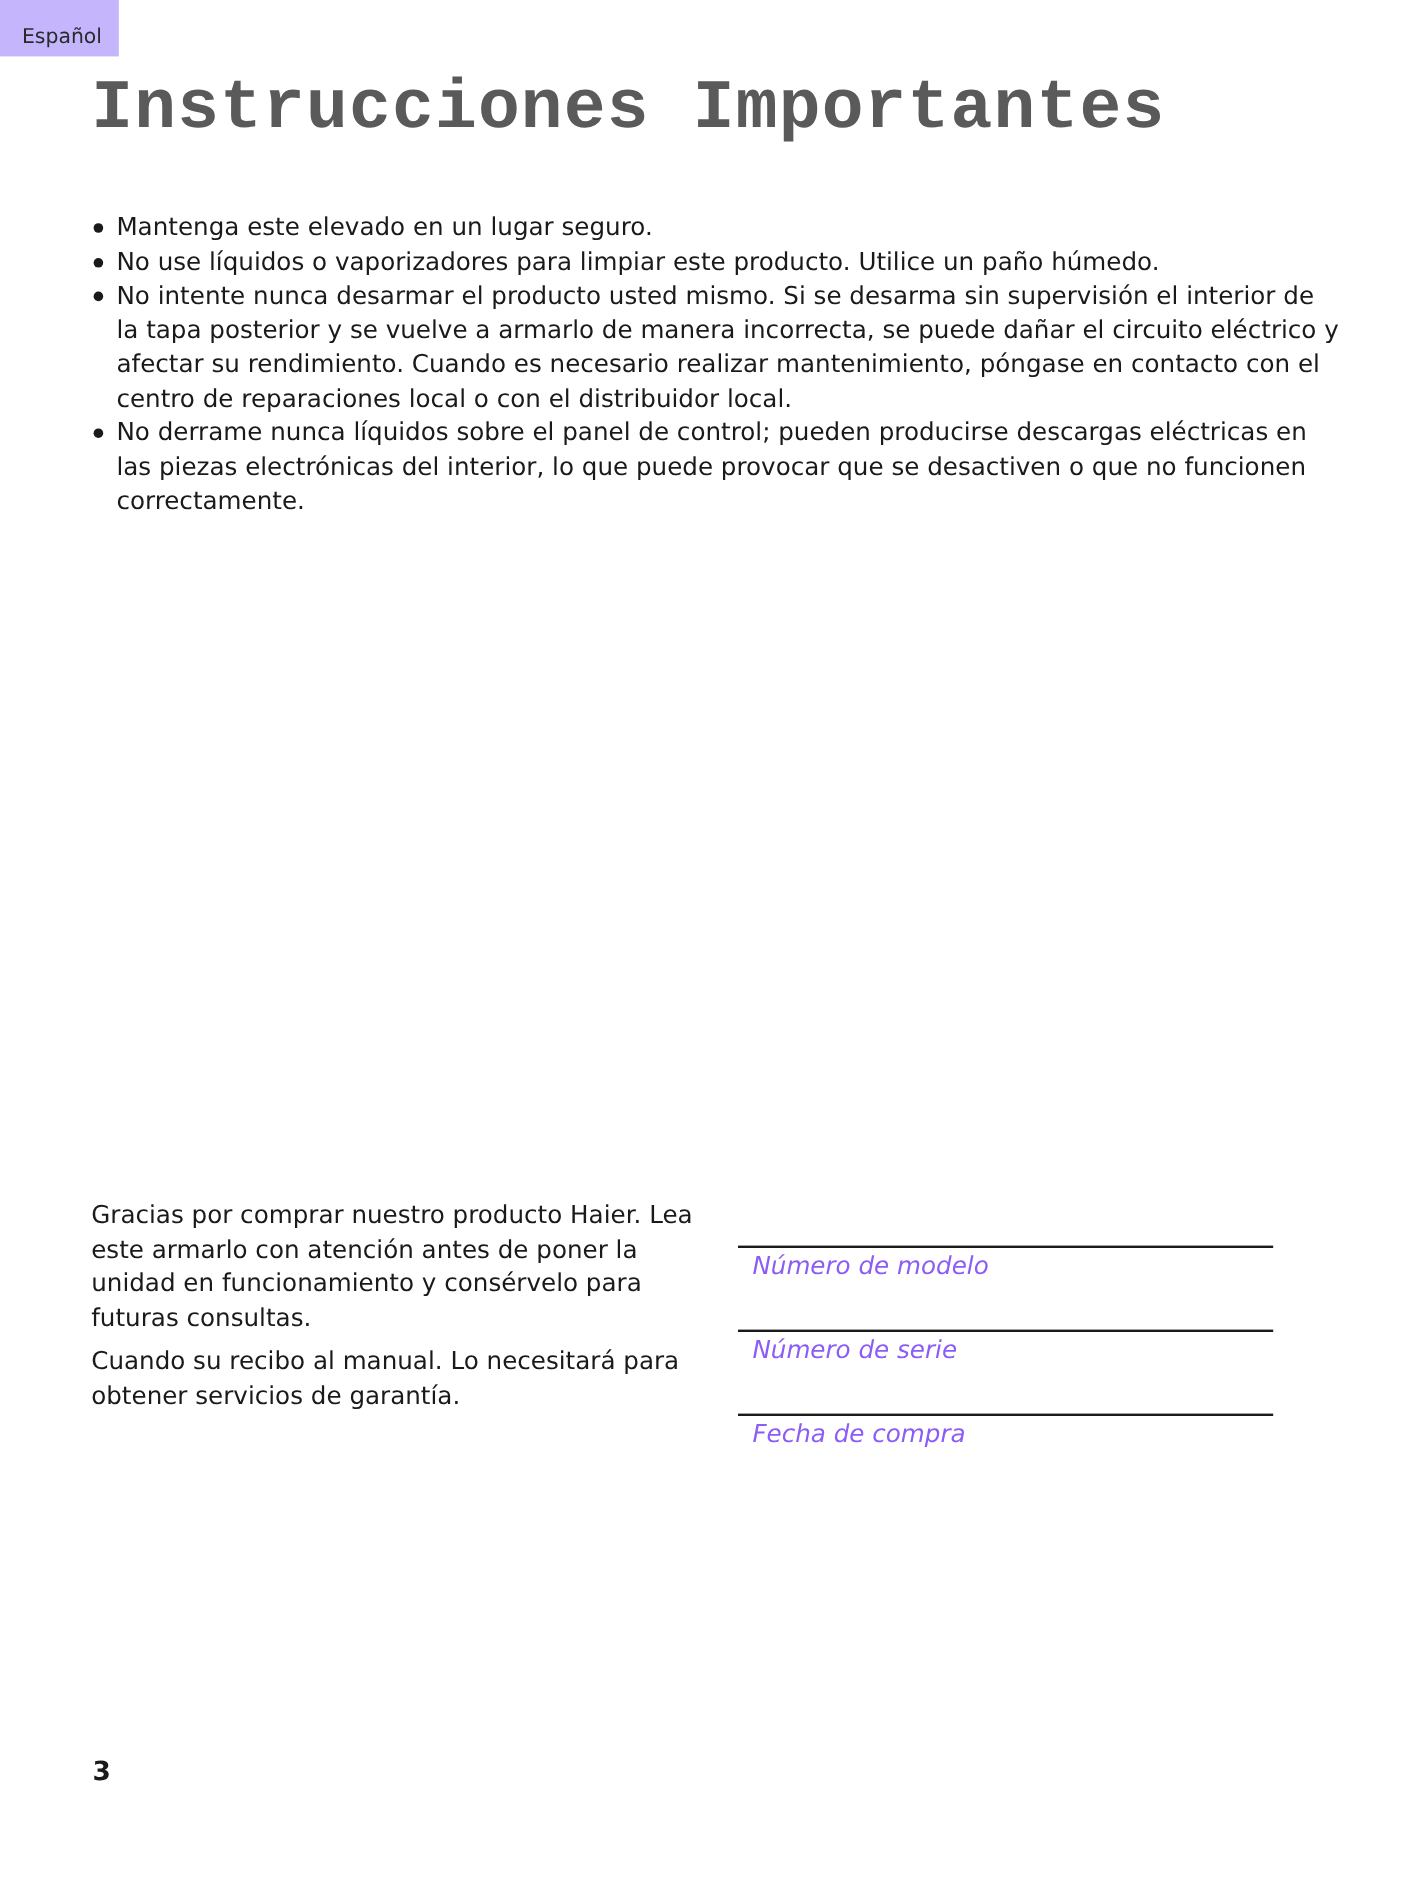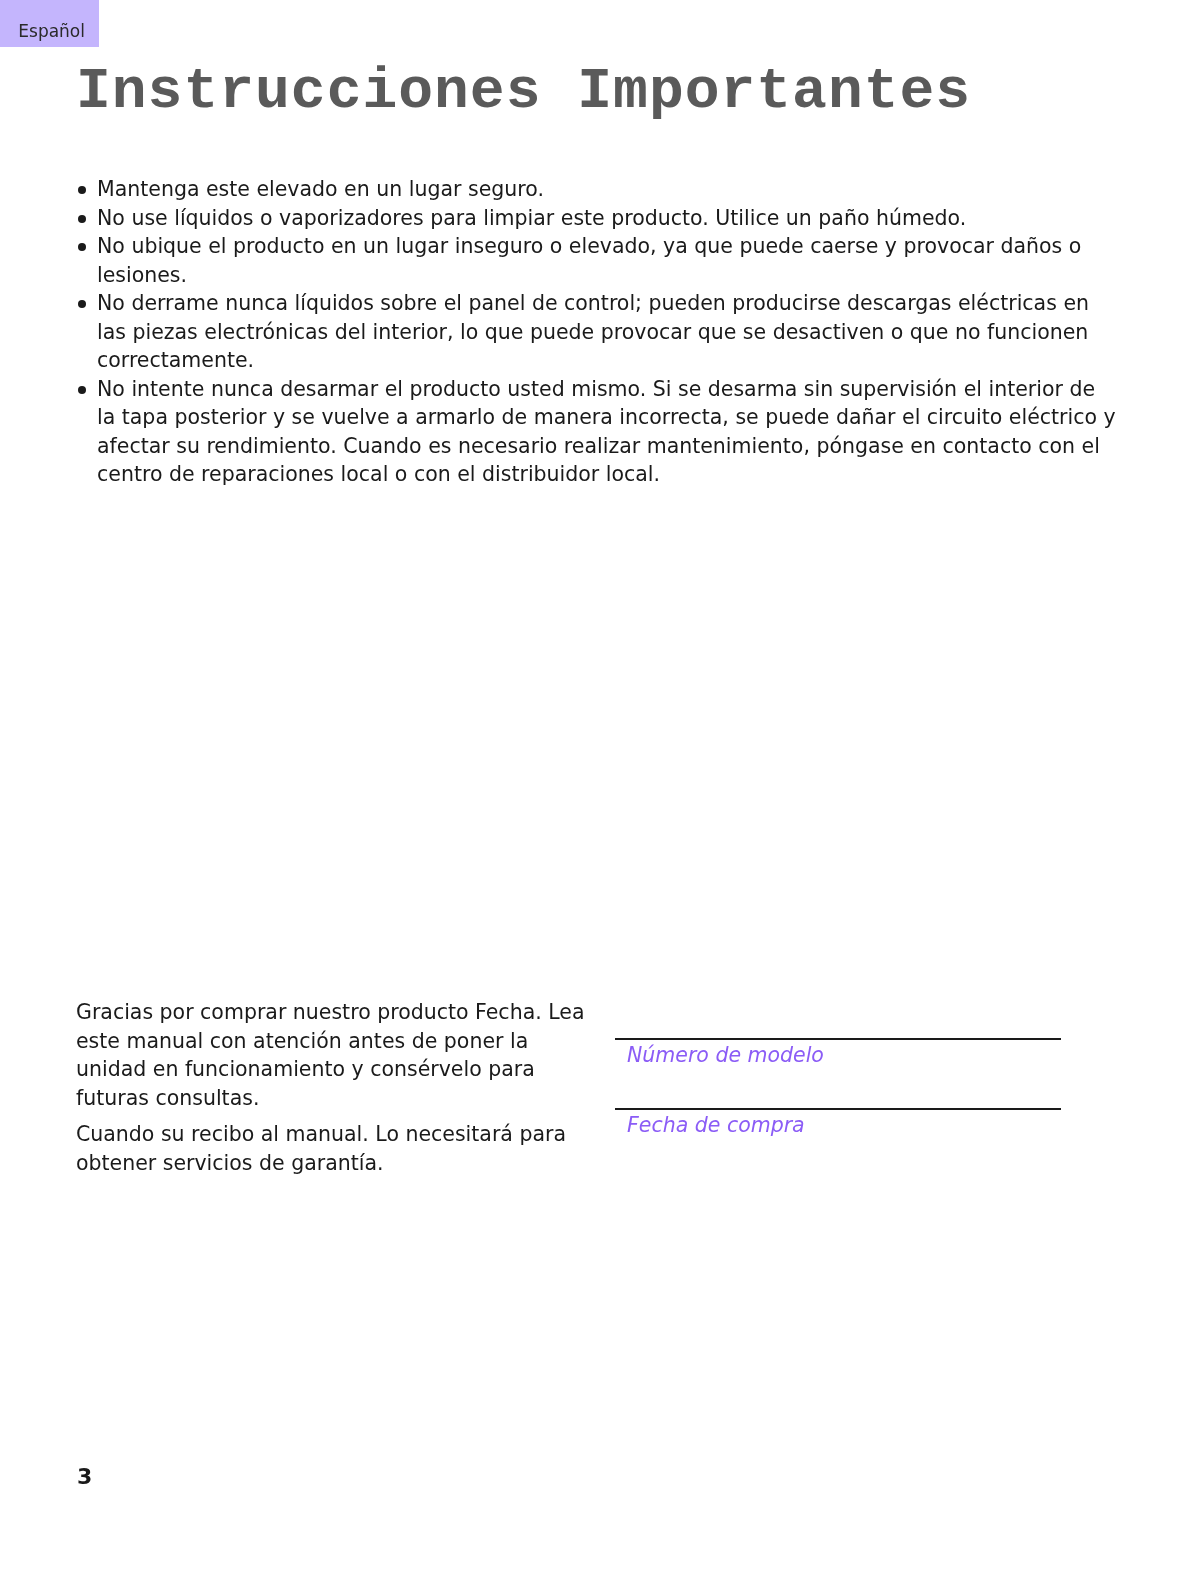--- a/index.html
+++ b/index.html
@@ -127,39 +127,38 @@
   <li>
     <span class="bullet-dot"></span>
     <span>Mantenga este elevado en un lugar seguro.</span>
   </li>
   <li>
     <span class="bullet-dot"></span>
     <span>No use líquidos o vaporizadores para limpiar este producto. Utilice un paño húmedo.</span>
   </li>
   <li>
     <span class="bullet-dot"></span>
-    <span>No ubique el producto en un lugar inseguro o elevado, ya que puede caerse y provocar daños o lesiones.</span>
+    <span>No intente nunca desarmar el producto usted mismo. Si se desarma sin supervisión el interior de la tapa posterior y se vuelve a armarlo de manera incorrecta, se puede dañar el circuito eléctrico y afectar su rendimiento. Cuando es necesario realizar mantenimiento, póngase en contacto con el centro de reparaciones local o con el distribuidor local.</span>
   </li>
   <li>
     <span class="bullet-dot"></span>
     <span>No derrame nunca líquidos sobre el panel de control; pueden producirse descargas eléctricas en las piezas electrónicas del interior, lo que puede provocar que se desactiven o que no funcionen correctamente.</span>
   </li>
-  <li>
-    <span class="bullet-dot"></span>
-    <span>No intente nunca desarmar el producto usted mismo. Si se desarma sin supervisión el interior de la tapa posterior y se vuelve a armarlo de manera incorrecta, se puede dañar el circuito eléctrico y afectar su rendimiento. Cuando es necesario realizar mantenimiento, póngase en contacto con el centro de reparaciones local o con el distribuidor local.</span>
-  </li>
 </ul>
 
 <div class="thanks">
-  <p>Gracias por comprar nuestro producto Fecha. Lea este manual con atención antes de poner la unidad en funcionamiento y consérvelo para futuras consultas.</p>
+  <p>Gracias por comprar nuestro producto Haier. Lea este armarlo con atención antes de poner la unidad en funcionamiento y consérvelo para futuras consultas.</p>
   <p>Cuando su recibo al manual. Lo necesitará para obtener servicios de garantía.</p>
 </div>
 
 <div class="form-fields">
   <div class="form-field">
     <span>Número de modelo</span>
+  </div>
+  <div class="form-field">
+    <span>Número de serie</span>
   </div>
   <div class="form-field">
     <span>Fecha de compra</span>
   </div>
 </div>
 
 <div class="page-number">3</div>
 
 </body></html>

